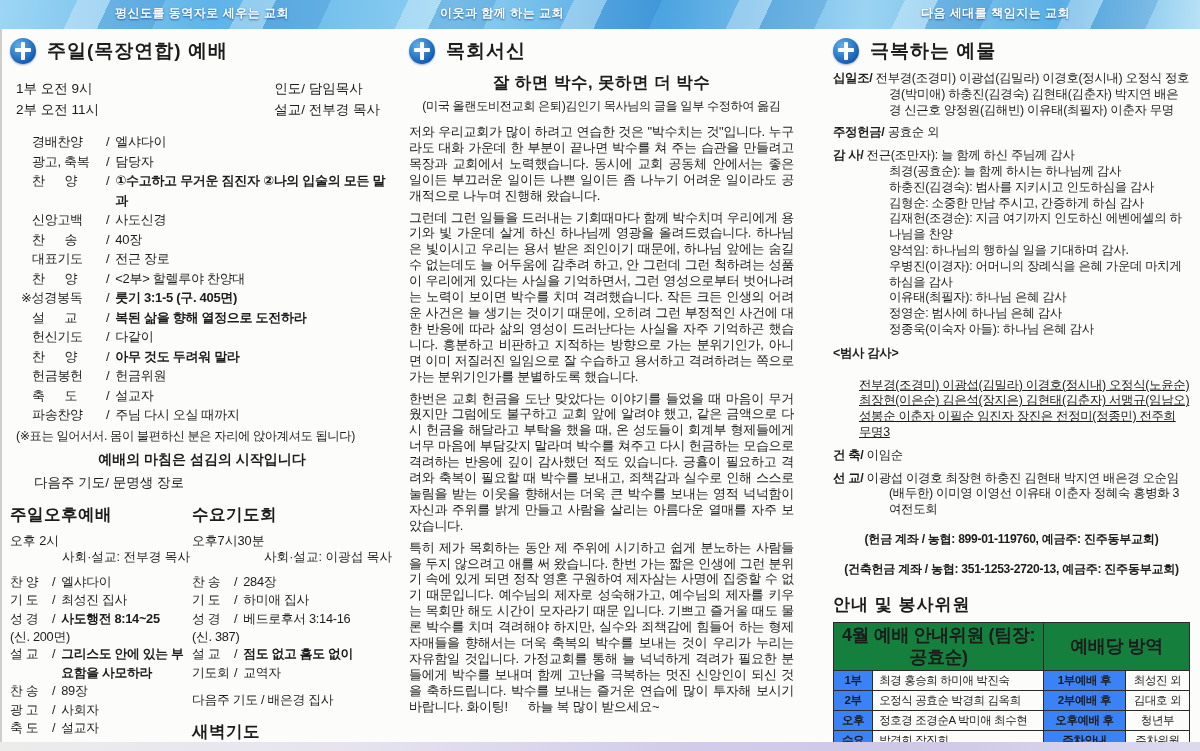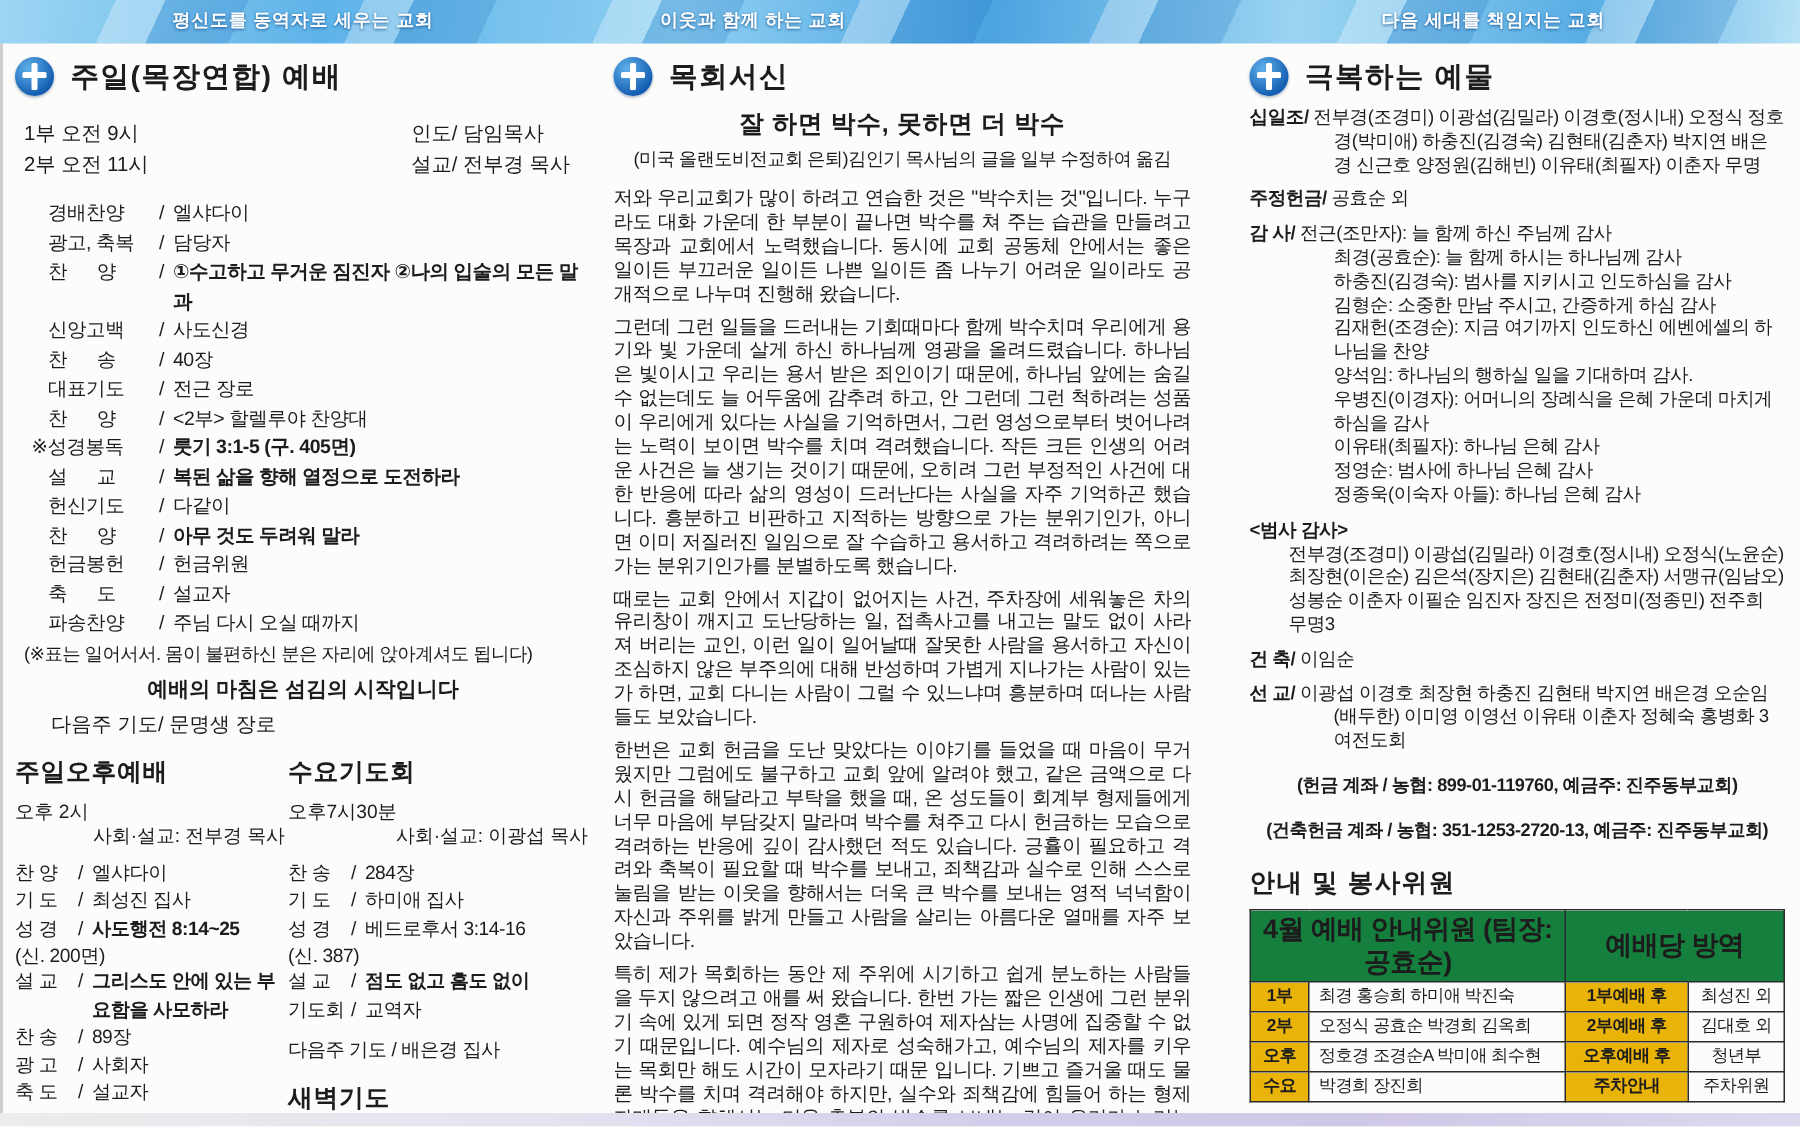--- a/index.html
+++ b/index.html
@@ -58,26 +58,26 @@
   .letter-title { text-align:center; font-weight:800; font-size:16.5px; margin:8px 0 4px; letter-spacing:.5px; }
   .letter-sub { text-align:center; font-size:12.2px; margin-bottom:9px; letter-spacing:-0.4px; }
   .letter p { font-size:13px; line-height:15.9px; text-align:justify; word-break:break-all; white-space:pre-wrap; letter-spacing:-0.3px; margin-bottom:6px; }
 
   
   .offer { font-size:12.4px; line-height:15.8px; letter-spacing:-0.3px; }
   .hang { padding-left:56px; text-indent:-56px; margin-top:7px; }
   .olb { font-weight:bold; }
   .thanks-cont { padding-left:56px; }
   .bs-label { font-weight:bold; margin-top:8px; }
-  .bs-names { padding-left:26px; margin-top:0; }
+  .bs-names { padding-left:26px; margin-top:16px;text-decoration:underline; }
   .account { text-align:center; font-size:12.1px; font-weight:600; letter-spacing:-0.3px; margin-top:13px; }
   .committee-title { font-size:17px; font-weight:800; letter-spacing:1px; margin:15px 0 6px; }
   table { border-collapse:collapse; width:100%; table-layout:fixed; }
   td { border:1.5px solid #2b2b2b; text-align:center; padding:1px 2px; font-size:11.5px; line-height:1.25; letter-spacing:-0.4px; overflow:hidden; }
-  td.lab { background:#eab308; font-weight:bold; white-space:pre-line; }
+  td.lab { background:#3b82f6; font-weight:bold; white-space:pre-line; }
   td.th { font-weight:800; font-size:18px; background:#15803d; height:20px; }
   td.val { height:20px; }
   td.vleft { text-align:left; padding-left:6px; }
   #table2 { margin-top:7px; }
 
   .bottom-strip { position:absolute; left:0; right:0; bottom:0; height:9px;
     background:linear-gradient(90deg,#ececec 0%,#e6e3f0 30%,#d3cdea 55%,#cfc7e6 75%,#dcd9ef 100%); }
 </style>
 </head>
 <body>
@@ -272,21 +272,20 @@
       <div class="sec-head">
         <span class="logo"></span>
         <h1>목회서신</h1>
       </div>
       <div class="letter">
         <div class="letter-title">잘 하면 박수, 못하면 더 박수</div>
         <div class="letter-sub">(미국 올랜도비전교회 은퇴)김인기 목사님의 글을 일부 수정하여 옮김</div>
         <div id="letter-body">
             <p>저와 우리교회가 많이 하려고 연습한 것은 "박수치는 것"입니다. 누구라도 대화 가운데 한 부분이 끝나면 박수를 쳐 주는 습관을 만들려고 목장과 교회에서 노력했습니다. 동시에 교회 공동체 안에서는 좋은 일이든 부끄러운 일이든 나쁜 일이든 좀 나누기 어려운 일이라도 공개적으로 나누며 진행해 왔습니다.</p>
             <p>그런데 그런 일들을 드러내는 기회때마다 함께 박수치며 우리에게 용기와 빛 가운데 살게 하신 하나님께 영광을 올려드렸습니다. 하나님은 빛이시고 우리는 용서 받은 죄인이기 때문에, 하나님 앞에는 숨길 수 없는데도 늘 어두움에 감추려 하고, 안 그런데 그런 척하려는 성품이 우리에게 있다는 사실을 기억하면서, 그런 영성으로부터 벗어나려는 노력이 보이면 박수를 치며 격려했습니다. 작든 크든 인생의 어려운 사건은 늘 생기는 것이기 때문에, 오히려 그런 부정적인 사건에 대한 반응에 따라 삶의 영성이 드러난다는 사실을 자주 기억하곤 했습니다. 흥분하고 비판하고 지적하는 방향으로 가는 분위기인가, 아니면 이미 저질러진 일임으로 잘 수습하고 용서하고 격려하려는 쪽으로 가는 분위기인가를 분별하도록 했습니다.</p>
-            <p>때로는 교회 안에서 지갑이 없어지는 사건, 주차장에 세워놓은 차의 유리창이 깨지고 도난당하는 일, 접촉사고를 내고는 말도 없이 사라져 버리는 교인, 이런 일이 일어날때 잘못한 사람을 용서하고 자신이 조심하지 않은 부주의에 대해 반성하며 가볍게 지나가는 사람이 있는가 하면, 교회 다니는 사람이 그럴 수 있느냐며 흥분하며 떠나는 사람들도 보았습니다.</p>
             <p>한번은 교회 헌금을 도난 맞았다는 이야기를 들었을 때 마음이 무거웠지만 그럼에도 불구하고 교회 앞에 알려야 했고, 같은 금액으로 다시 헌금을 해달라고 부탁을 했을 때, 온 성도들이 회계부 형제들에게 너무 마음에 부담갖지 말라며 박수를 쳐주고 다시 헌금하는 모습으로 격려하는 반응에 깊이 감사했던 적도 있습니다. 긍휼이 필요하고 격려와 축복이 필요할 때 박수를 보내고, 죄책감과 실수로 인해 스스로 눌림을 받는 이웃을 향해서는 더욱 큰 박수를 보내는 영적 넉넉함이 자신과 주위를 밝게 만들고 사람을 살리는 아름다운 열매를 자주 보았습니다.</p>
             <p>특히 제가 목회하는 동안 제 주위에 시기하고 쉽게 분노하는 사람들을 두지 않으려고 애를 써 왔습니다. 한번 가는 짧은 인생에 그런 분위기 속에 있게 되면 정작 영혼 구원하여 제자삼는 사명에 집중할 수 없기 때문입니다. 예수님의 제자로 성숙해가고, 예수님의 제자를 키우는 목회만 해도 시간이 모자라기 때문 입니다. 기쁘고 즐거울 때도 물론 박수를 치며 격려해야 하지만, 실수와 죄책감에 힘들어 하는 형제자매들을 향해서는 더욱 축복의 박수를 보내는 것이 우리가 누리는 자유함일 것입니다. 가정교회를 통해 늘 넉넉하게 격려가 필요한 분들에게 박수를 보내며 함께 고난을 극복하는 멋진 신앙인이 되신 것을 축하드립니다. 박수를 보내는 즐거운 연습에 많이 투자해 보시기 바랍니다. 화이팅!      하늘 복 많이 받으세요~</p>
           </div>
       </div>
     </section>
 
     <section class="col col-right">
       <div class="sec-head">
         <span class="logo"></span>
         <h1>극복하는 예물</h1>

